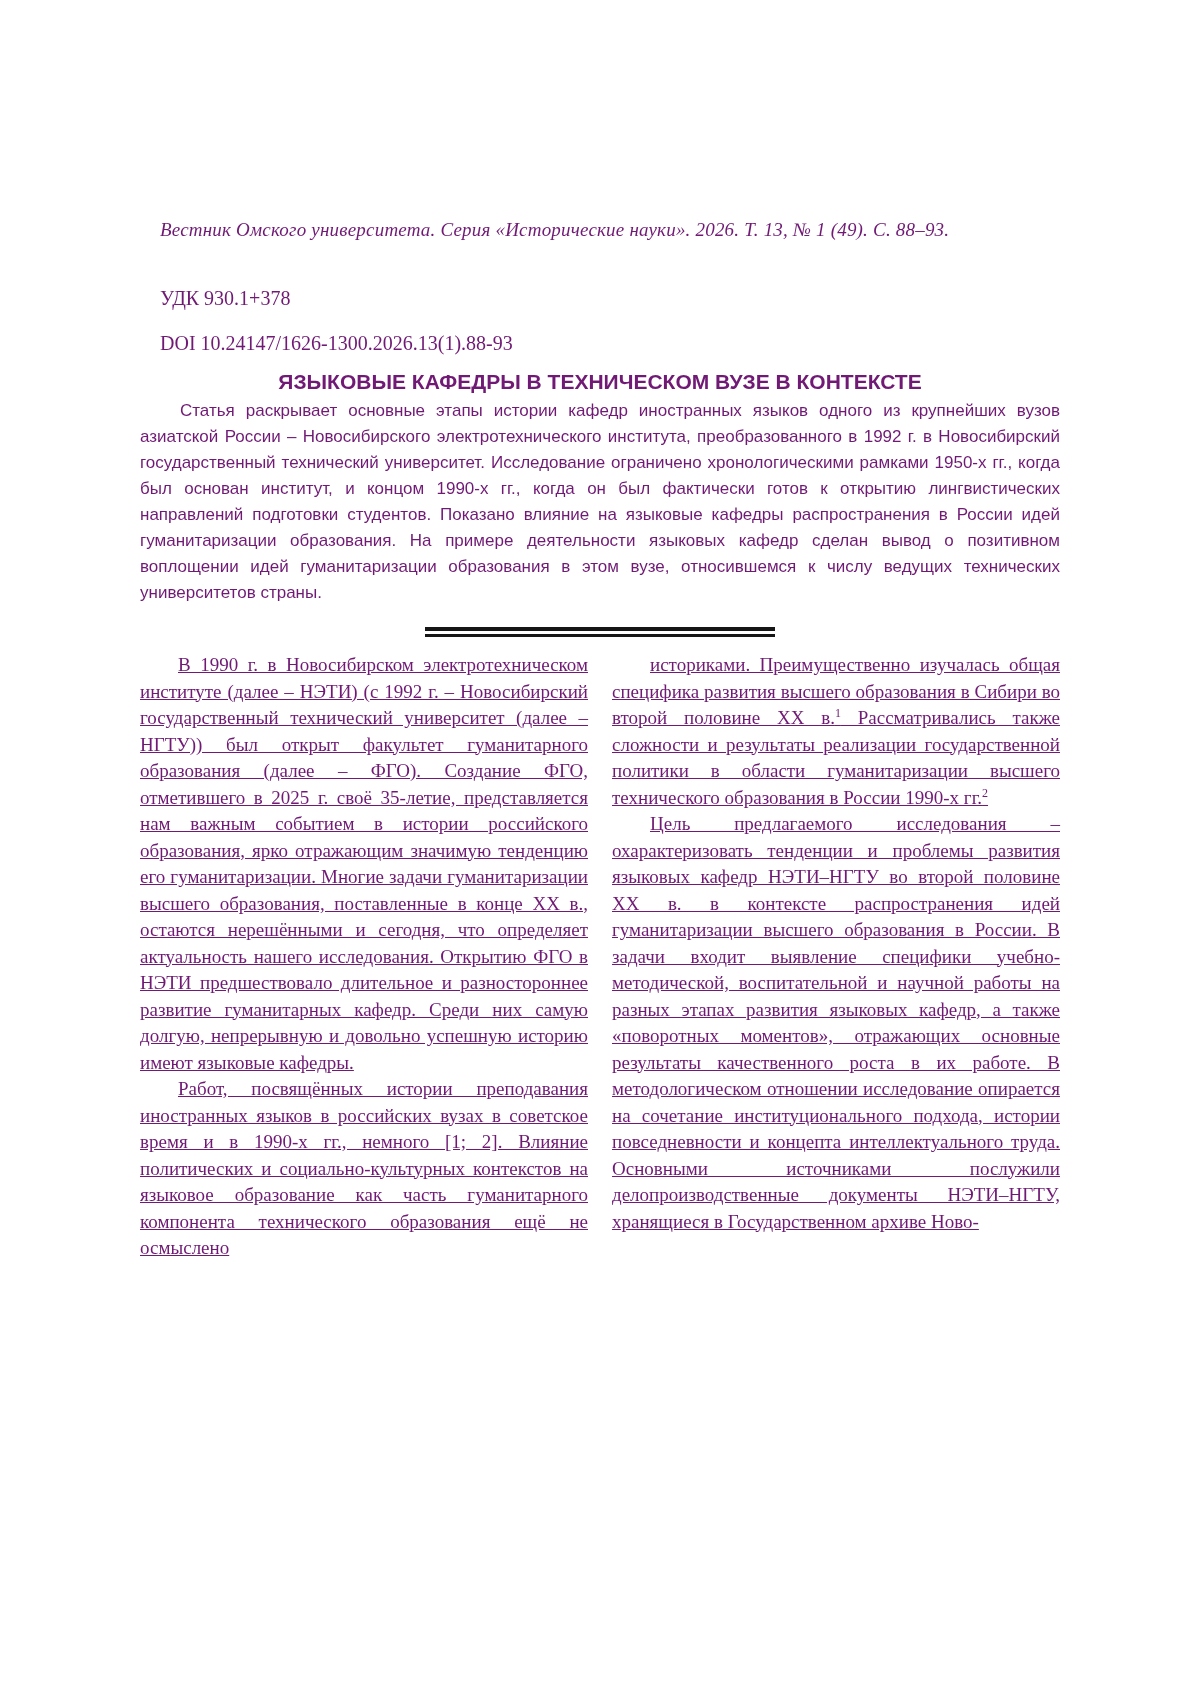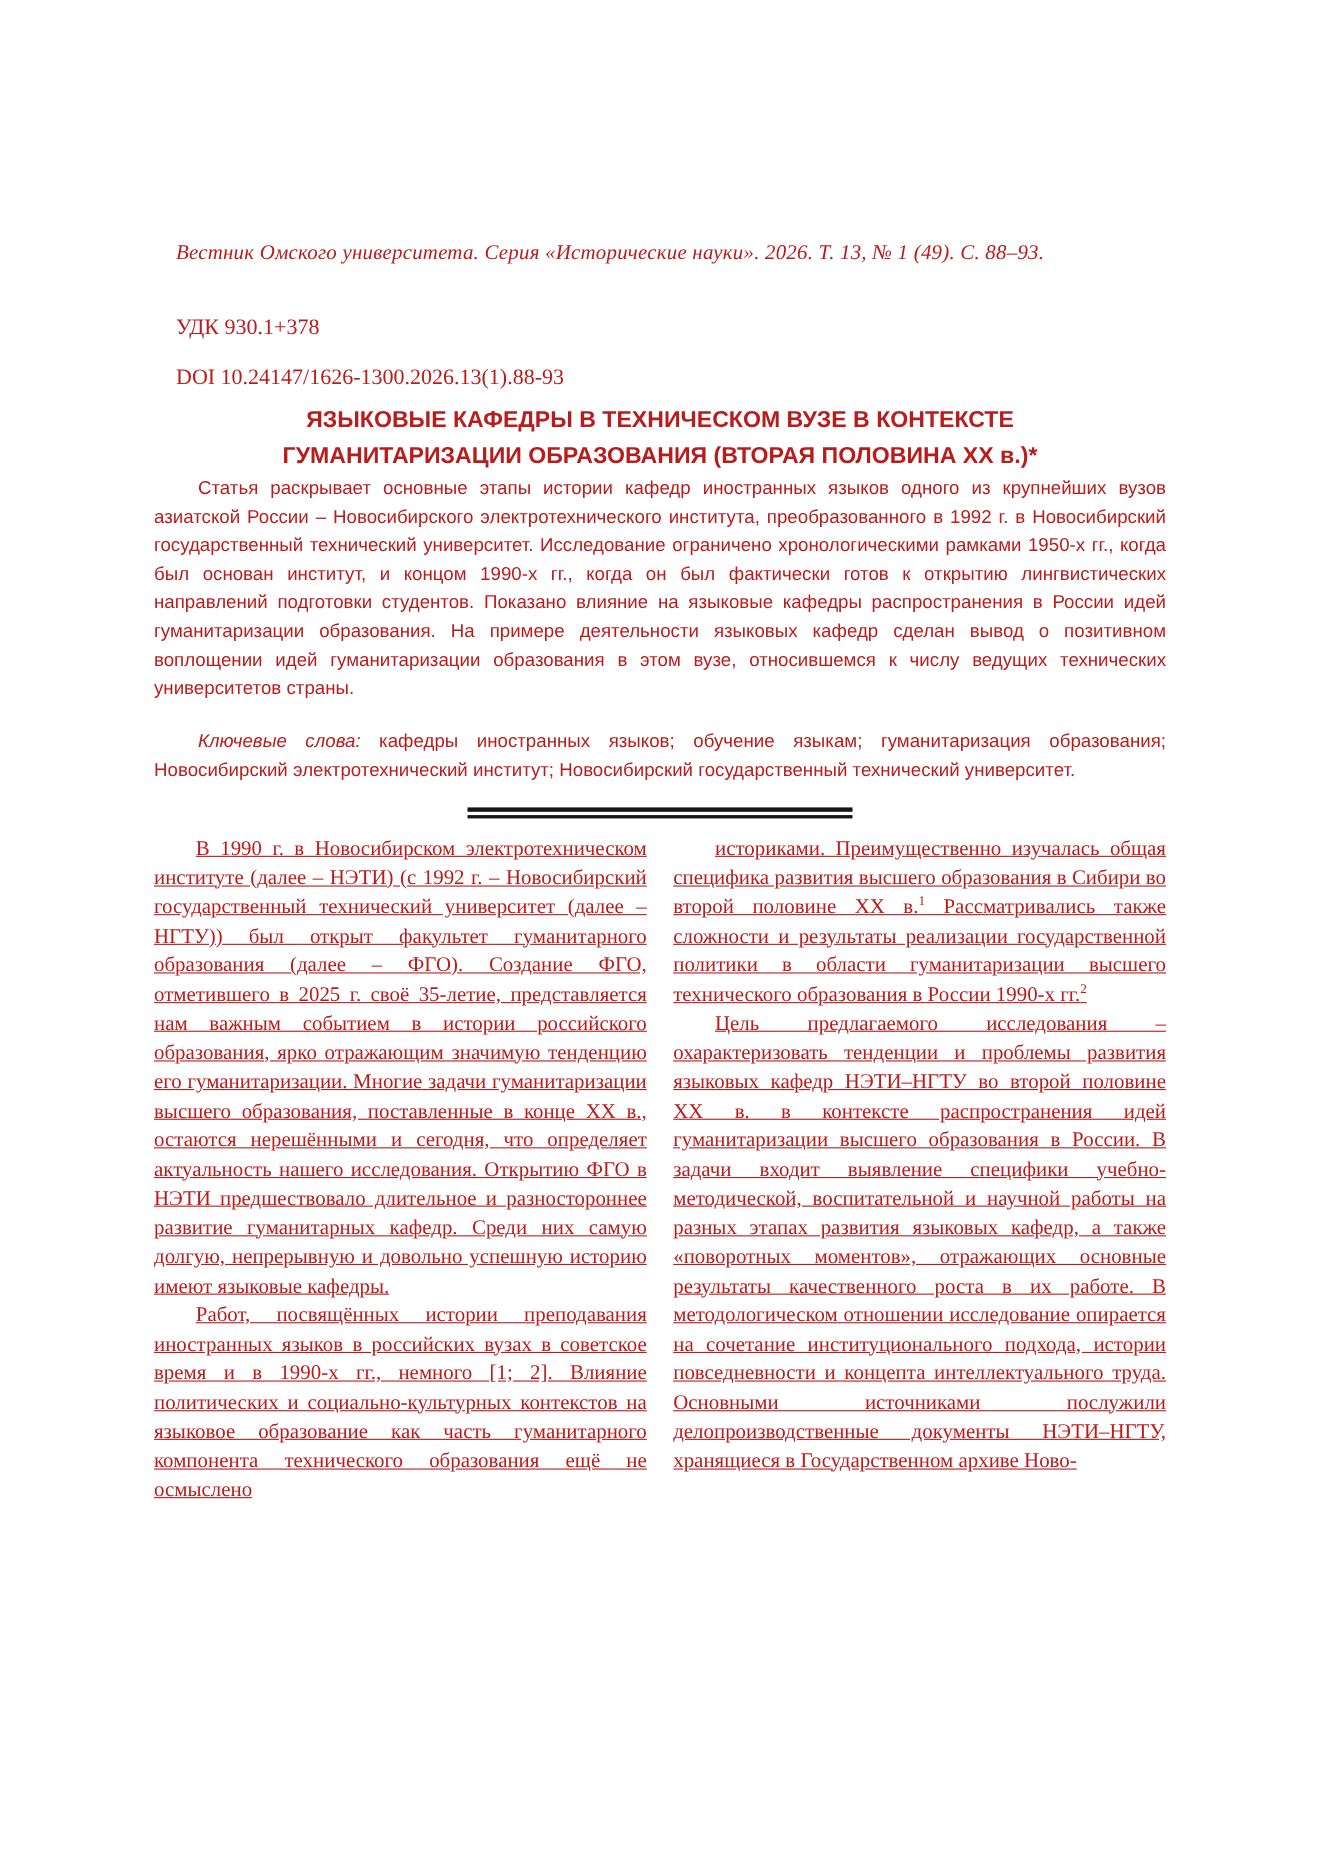--- a/index.html
+++ b/index.html
@@ -2,21 +2,21 @@
 <html lang="ru"><head>
 <meta charset="utf-8">
 <style>
   html, body { margin: 0; padding: 0; background: #e8e8e8; }
   .page {
     position: relative;
     width: 1200px;
     height: 1698px;
     margin: 0 auto;
     background: #ffffff;
-    color: #b91c1c;
+    color: #701a75;
     overflow: hidden;
   }
   .content {
     width: 920px;
     margin: 0 auto;
     padding-top: 218px;
   }
 
   .journal-line {
     font: italic 19px/24px "Liberation Serif", serif;
@@ -111,30 +111,26 @@
 
     <div class="journal-line">Вестник Омского университета. Серия «Исторические науки». 2026. Т. 13, № 1 (49). С. 88–93.</div>
 
     <div class="udc-line">УДК 930.1+378</div>
 
     <div class="doi-line">DOI 10.24147/1626-1300.2026.13(1).88-93</div>
 
 
     <div class="article-title">
       <div>ЯЗЫКОВЫЕ КАФЕДРЫ В ТЕХНИЧЕСКОМ ВУЗЕ В КОНТЕКСТЕ</div>
-      <div>ГУМАНИТАРИЗАЦИИ ОБРАЗОВАНИЯ (ВТОРАЯ ПОЛОВИНА XX в.)*</div>
     </div>
 
     <div class="abstract">
       <p>Статья раскрывает основные этапы истории кафедр иностранных языков одного из крупнейших вузов азиатской России – Новосибирского электротехнического института, преобразованного в 1992 г. в Новосибирский государственный технический университет. Исследование ограничено хронологическими рамками 1950-х гг., когда был основан институт, и концом 1990-х гг., когда он был фактически готов к открытию лингвистических направлений подготовки студентов. Показано влияние на языковые кафедры распространения в России идей гуманитаризации образования. На примере деятельности языковых кафедр сделан вывод о позитивном воплощении идей гуманитаризации образования в этом вузе, относившемся к числу ведущих технических университетов страны.</p>
     </div>
 
-    <div class="keywords">
-      <p><span class="kw-label">Ключевые слова:</span><span> кафедры иностранных языков; обучение языкам; гуманитаризация образования; Новосибирский электротехнический институт; Новосибирский государственный технический университет.</span></p>
-    </div>
 
     <div class="double-rule"></div>
 
     <div class="columns">
       <div class="col">
         <p>В 1990 г. в Новосибирском электротехническом институте (далее – НЭТИ) (с 1992 г. – Новосибирский государственный технический университет (далее – НГТУ)) был открыт факультет гуманитарного образования (далее – ФГО). Создание ФГО, отметившего в 2025 г. своё 35-летие, представляется нам важным событием в истории российского образования, ярко отражающим значимую тенденцию его гуманитаризации. Многие задачи гуманитаризации высшего образования, поставленные в конце XX в., остаются нерешёнными и сегодня, что определяет актуальность нашего исследования. Открытию ФГО в НЭТИ предшествовало длительное и разностороннее развитие гуманитарных кафедр. Среди них самую долгую, непрерывную и довольно успешную историю имеют языковые кафедры.</p>
         <p>Работ, посвящённых истории преподавания иностранных языков в российских вузах в советское время и в 1990-х гг., немного [1; 2]. Влияние политических и социально-культурных контекстов на языковое образование как часть гуманитарного компонента технического образования ещё не осмыслено</p>
       </div>
       <div class="col">
         <p><span>историками. Преимущественно изучалась общая специфика развития высшего образования в Сибири во второй половине XX в.</span><sup>1</sup><span> Рассматривались также сложности и результаты реализации государственной политики в области гуманитаризации высшего технического образования в России 1990-х гг.</span><sup>2</sup></p>

